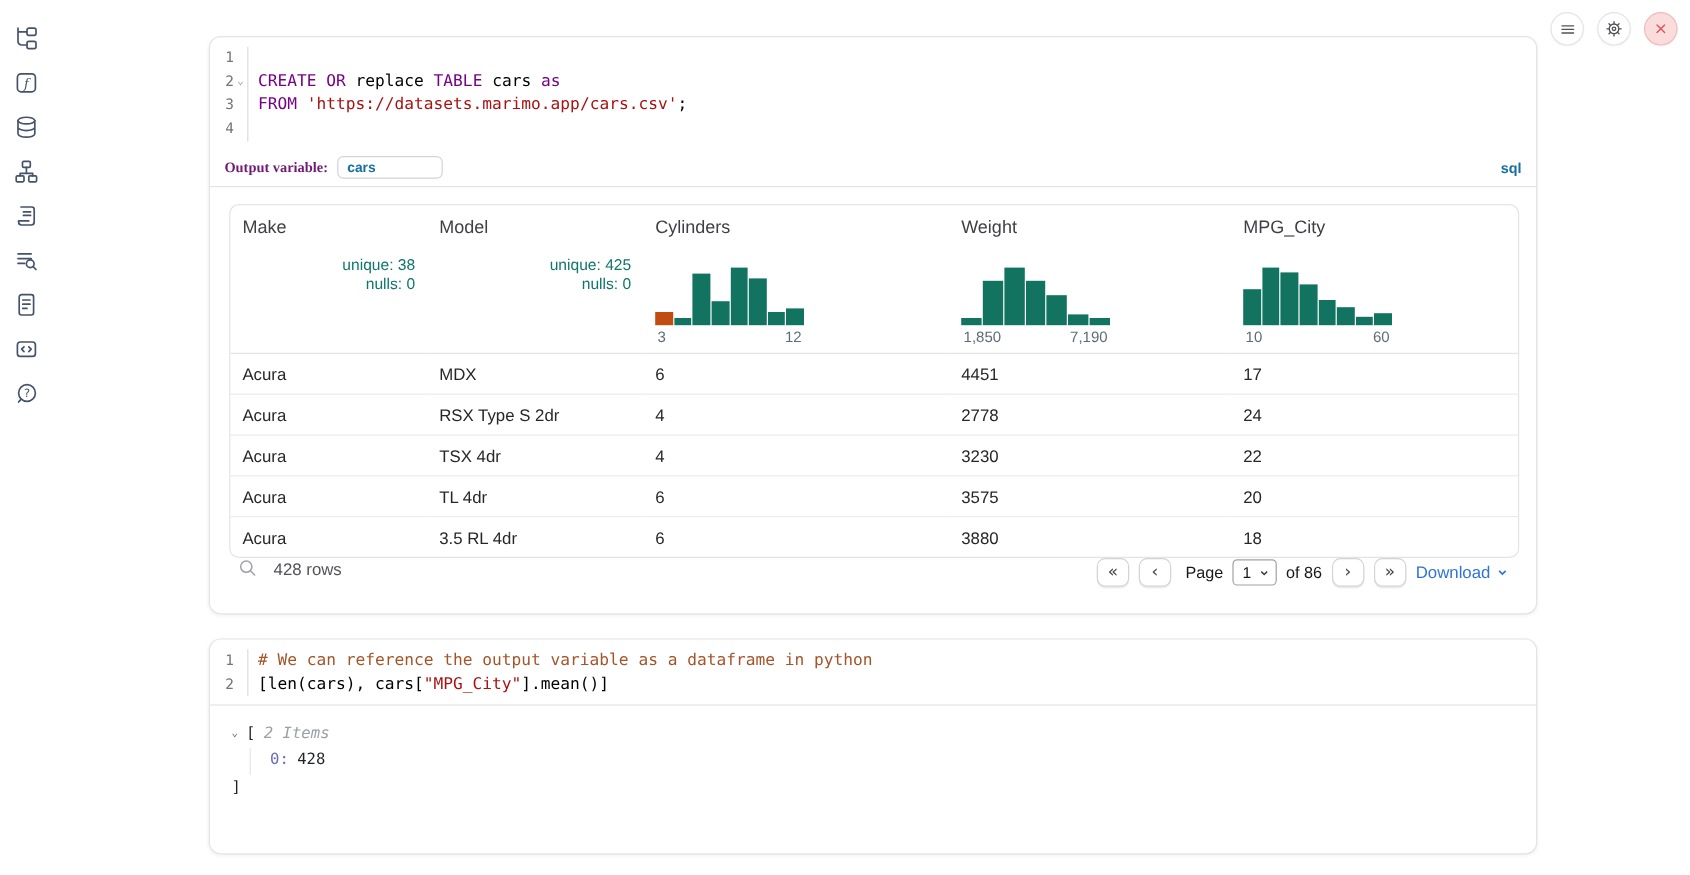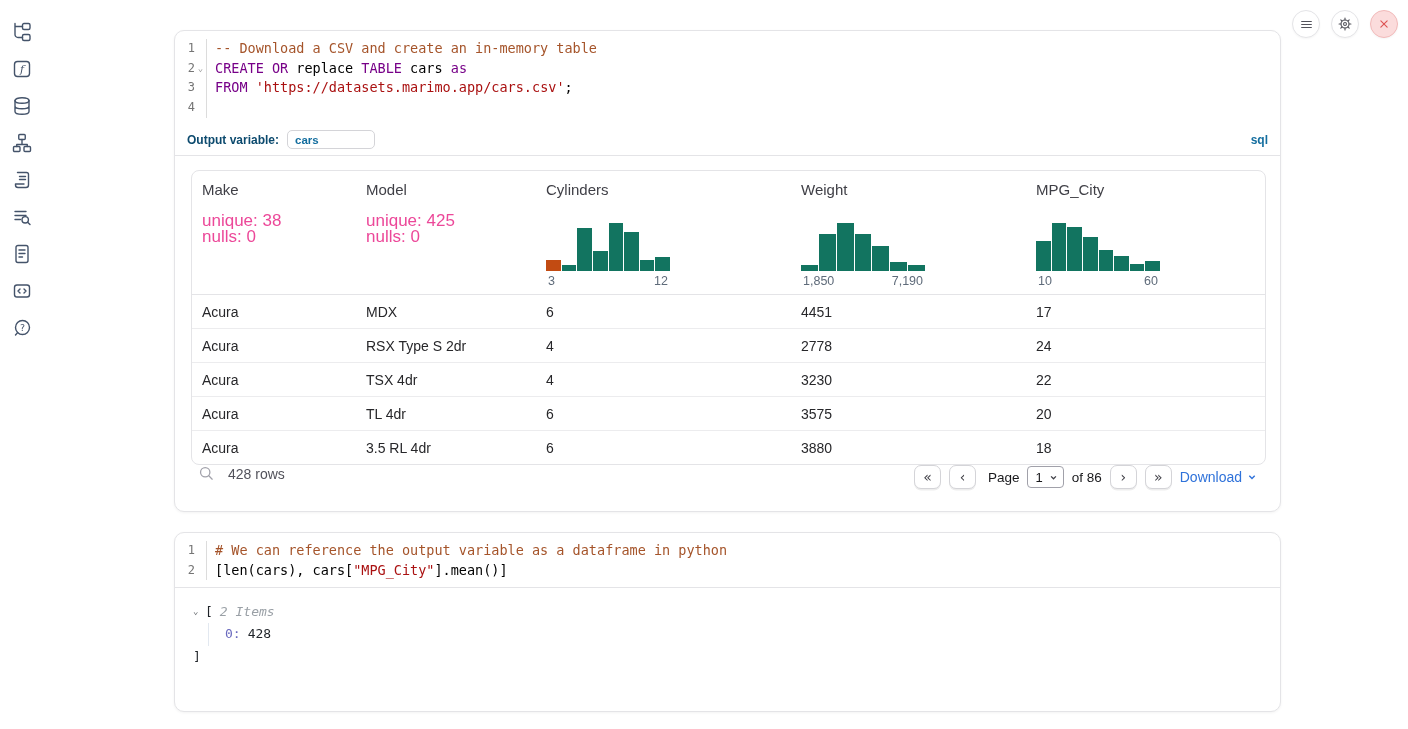--- a/index.html
+++ b/index.html
@@ -36,33 +36,33 @@
   .cm-line{padding-left:8px;white-space:pre;color:#000;}
   .tok-comment{color:#a5542a;}
   .tok-keyword{color:#770088;}
   .tok-string{color:#aa1111;}
   .tok-plain{color:#000;}
   #cell-py .editor{border-bottom:1px solid #e4e4e7;}
 
   
   .outvar-bar{display:flex;align-items:center;height:30px;border-bottom:1px solid #e4e4e7;
     padding:0 12px;gap:8px;}
-  .outvar-label{color:#0c4a6e;font-weight:700;font-size:12px;}
+  .outvar-label{color:#701a75;font-weight:700;font-size:12px;font-family:Liberation Serif, serif;}
   .outvar-input{width:72px;height:17px;border:1px solid #d4d4d8;border-radius:5px;color:#146e9f;
     font-weight:700;font-size:11.5px;padding:0 7px;font-family:"Liberation Sans",sans-serif;outline:none;}
   .lang-badge{margin-left:auto;color:#146e9f;font-weight:700;font-size:12px;cursor:pointer;text-align:right;}
 
   
   .table-wrap{margin:14px 14px 0 16px;border:1px solid #e4e4e7;border-radius:8px;overflow:hidden;}
   table{width:100%;border-collapse:collapse;table-layout:fixed;}
   th{text-align:left;vertical-align:top;padding:10px 10px 6px 10px;height:124px;box-sizing:border-box;
     border-bottom:1px solid #e4e4e7;font-weight:400;cursor:pointer;}
   .th-inner{display:flex;flex-direction:column;height:100%;}
   .th-title{font-size:15px;color:#3f3f46;}
-  .th-stats{margin-top:15px;font-size:17px;color:#ec4899;line-height:16px;}
+  .th-stats{margin-top:15px;font-size:13px;color:#0f766e;line-height:16px;text-align:right;}
   .hist{width:124px;margin-top:auto;}
   .hist-bars{display:flex;align-items:flex-end;gap:1px;height:48px;}
   .hist-bars .bar{flex:1;}
   .hist-axis{display:flex;justify-content:space-between;font-size:12.5px;color:#5f6b7a;
     margin-top:3px;padding:0 2px;}
   td{font-size:14px;color:#27272a;padding:0 10px;height:33px;border-bottom:1px solid #ececee;}
   tbody tr:last-child td{border-bottom:none;}
 
   
   .table-footer{display:flex;align-items:flex-start;height:48px;margin:0 16px;padding:0 7px;}
@@ -176,21 +176,20 @@
   </button>
 </div>
 
 <div class="cell" id="cell-sql">
   <div class="editor">
       <div class="cm-row">
         <span class="cm-gut">
           <span>1</span>
           <span class="fold"></span>
         </span>
-        <span class="cm-line"><span class="tok-comment">-- Download a CSV and create an in-memory table</span></span>
       </div>
       <div class="cm-row">
         <span class="cm-gut">
           <span>2</span>
           <span class="fold">⌄</span>
         </span>
         <span class="cm-line"><span class="tok-keyword">CREATE</span><span class="tok-plain"> </span><span class="tok-keyword">OR</span><span class="tok-plain"> replace </span><span class="tok-keyword">TABLE</span><span class="tok-plain"> cars </span><span class="tok-keyword">as</span></span>
       </div>
       <div class="cm-row">
         <span class="cm-gut">

